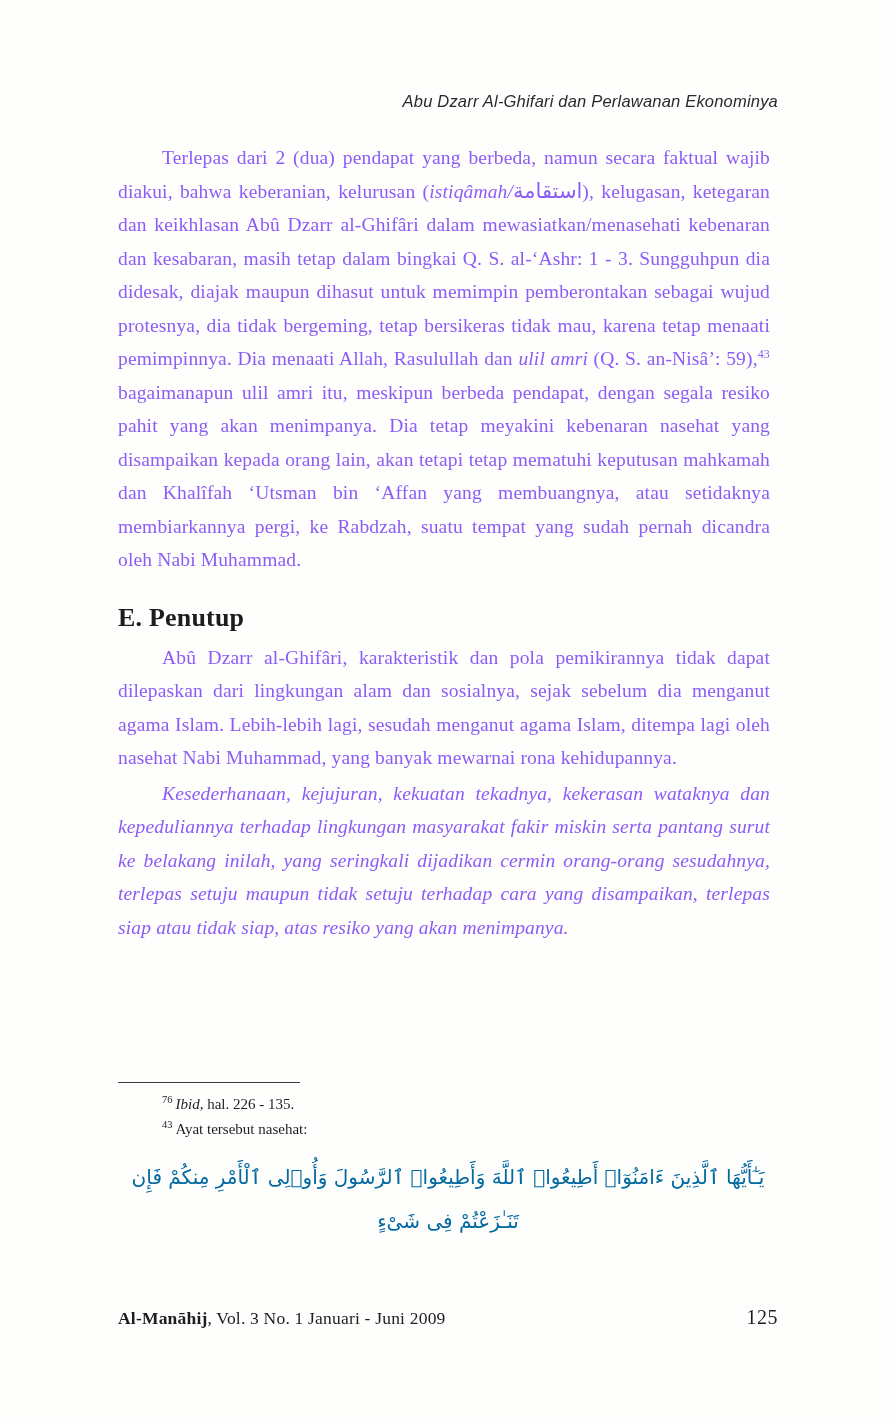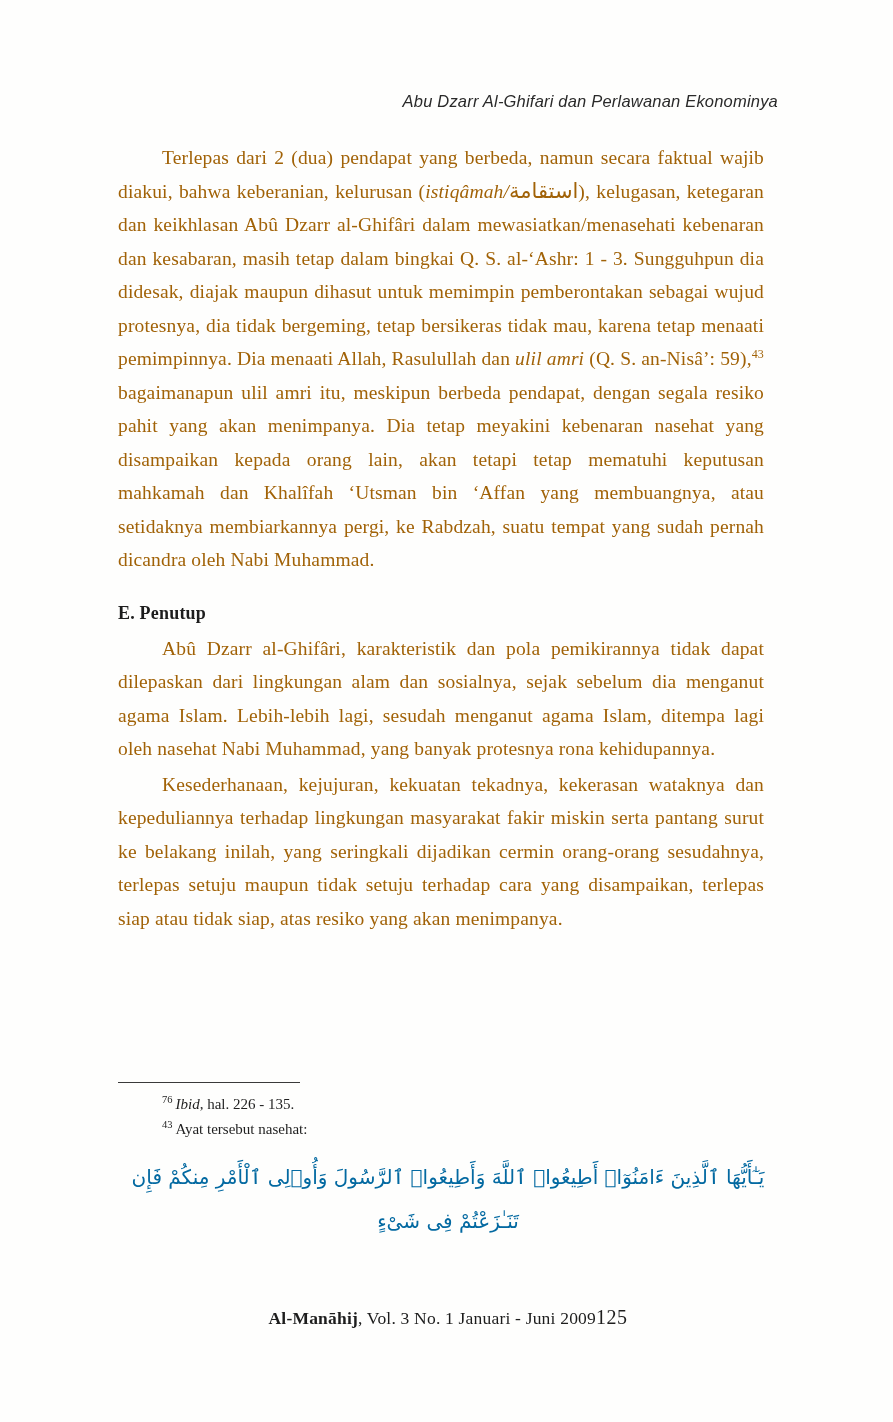--- a/index.html
+++ b/index.html
@@ -35,32 +35,33 @@
     font-size: 16.5px;
     letter-spacing: 0.2px;
     color: #2a2a2a;
     margin-bottom: 30px;
     font-family: "Liberation Sans", sans-serif;
   }
   p.body-par {
     font-size: 19.5px;
     line-height: 33.5px;
     text-align: justify;
-    margin: 0 14px 0 0;
+    margin: 0 8px 0 0;
     text-indent: 44px;
-    color: #a16207;
+    color: #8b5cf6;
     letter-spacing: 0.15px;
   }
   p.body-par + p.body-par {
     margin-top: 2px;
+    font-style: italic;
   }
   .sec-head {
     font-family: "Liberation Serif", serif;
     font-weight: bold;
-    font-size: 18px;
+    font-size: 26px;
     margin: 26px 0 8px 0;
     letter-spacing: 0.2px;
   }
   .arabic {
     font-family: "DejaVu Sans", sans-serif;
     font-size: 21px;
     direction: rtl;
     unicode-bidi: bidi-override;
   }
   .ital {
@@ -107,21 +108,21 @@
     color: #0369a1;
     letter-spacing: 0.5px;
   }
   .footer {
     position: absolute;
     left: 118px;
     top: 1306px;
     width: 660px;
     display: flex;
     align-items: flex-end;
-    justify-content: center;
+    justify-content: space-between;
   }
   .footer-left {
     font-size: 17.5px;
     font-family: "Liberation Serif", serif;
     letter-spacing: 0.2px;
   }
   .footer-left .jrnl {
     font-weight: bold;
   }
   .footer-right {
@@ -136,21 +137,21 @@
 <div class="page">
 
   <div class="content">
 
     <div class="running-head">Abu Dzarr Al-Ghifari dan Perlawanan Ekonominya</div>
 
     <p class="body-par"><span>Terlepas dari 2 (dua) pendapat yang berbeda, namun secara faktual wajib diakui, bahwa keberanian, kelurusan (</span><span class="ital">istiqâmah/</span><span class="arabic">استقامة</span><span>), kelugasan, ketegaran dan keikhlasan Abû Dzarr al-Ghifâri dalam mewasiatkan/menasehati kebenaran dan kesabaran, masih tetap dalam bingkai Q. S. al-‘Ashr: 1 - 3. Sungguhpun dia didesak, diajak maupun dihasut untuk memimpin pemberontakan sebagai wujud protesnya, dia tidak bergeming, tetap bersikeras tidak mau, karena tetap menaati pemimpinnya. Dia menaati Allah, Rasulullah dan </span><span class="ital">ulil amri</span><span> (Q. S. an-Nisâ’: 59),</span><sup class="fn">43</sup><span> bagaimanapun ulil amri itu, meskipun berbeda pendapat, dengan segala resiko pahit yang akan menimpanya. Dia tetap meyakini kebenaran nasehat yang disampaikan kepada orang lain, akan tetapi tetap mematuhi keputusan mahkamah dan Khalîfah ‘Utsman bin ‘Affan yang membuangnya, atau setidaknya membiarkannya pergi, ke Rabdzah, suatu tempat yang sudah pernah dicandra oleh Nabi Muhammad.</span></p>
 
     <div class="sec-head">E. Penutup</div>
 
-    <p class="body-par">Abû Dzarr al-Ghifâri, karakteristik dan pola pemikirannya tidak dapat dilepaskan dari lingkungan alam dan sosialnya, sejak sebelum dia menganut agama Islam. Lebih-lebih lagi, sesudah menganut agama Islam, ditempa lagi oleh nasehat Nabi Muhammad, yang banyak protesnya rona kehidupannya.</p>
+    <p class="body-par">Abû Dzarr al-Ghifâri, karakteristik dan pola pemikirannya tidak dapat dilepaskan dari lingkungan alam dan sosialnya, sejak sebelum dia menganut agama Islam. Lebih-lebih lagi, sesudah menganut agama Islam, ditempa lagi oleh nasehat Nabi Muhammad, yang banyak mewarnai rona kehidupannya.</p>
 
     <p class="body-par">Kesederhanaan, kejujuran, kekuatan tekadnya, kekerasan wataknya dan kepeduliannya terhadap lingkungan masyarakat fakir miskin serta pantang surut ke belakang inilah, yang seringkali dijadikan cermin orang-orang sesudahnya, terlepas setuju maupun tidak setuju terhadap cara yang disampaikan, terlepas siap atau tidak siap, atas resiko yang akan menimpanya.</p>
 
   </div>
 
   <div class="footnote-area">
     <div class="fn-rule"></div>
 
     <div class="fn-line"><sup>76</sup><span class="ital">Ibid</span><span>, hal. 226 - 135.</span></div>
 

